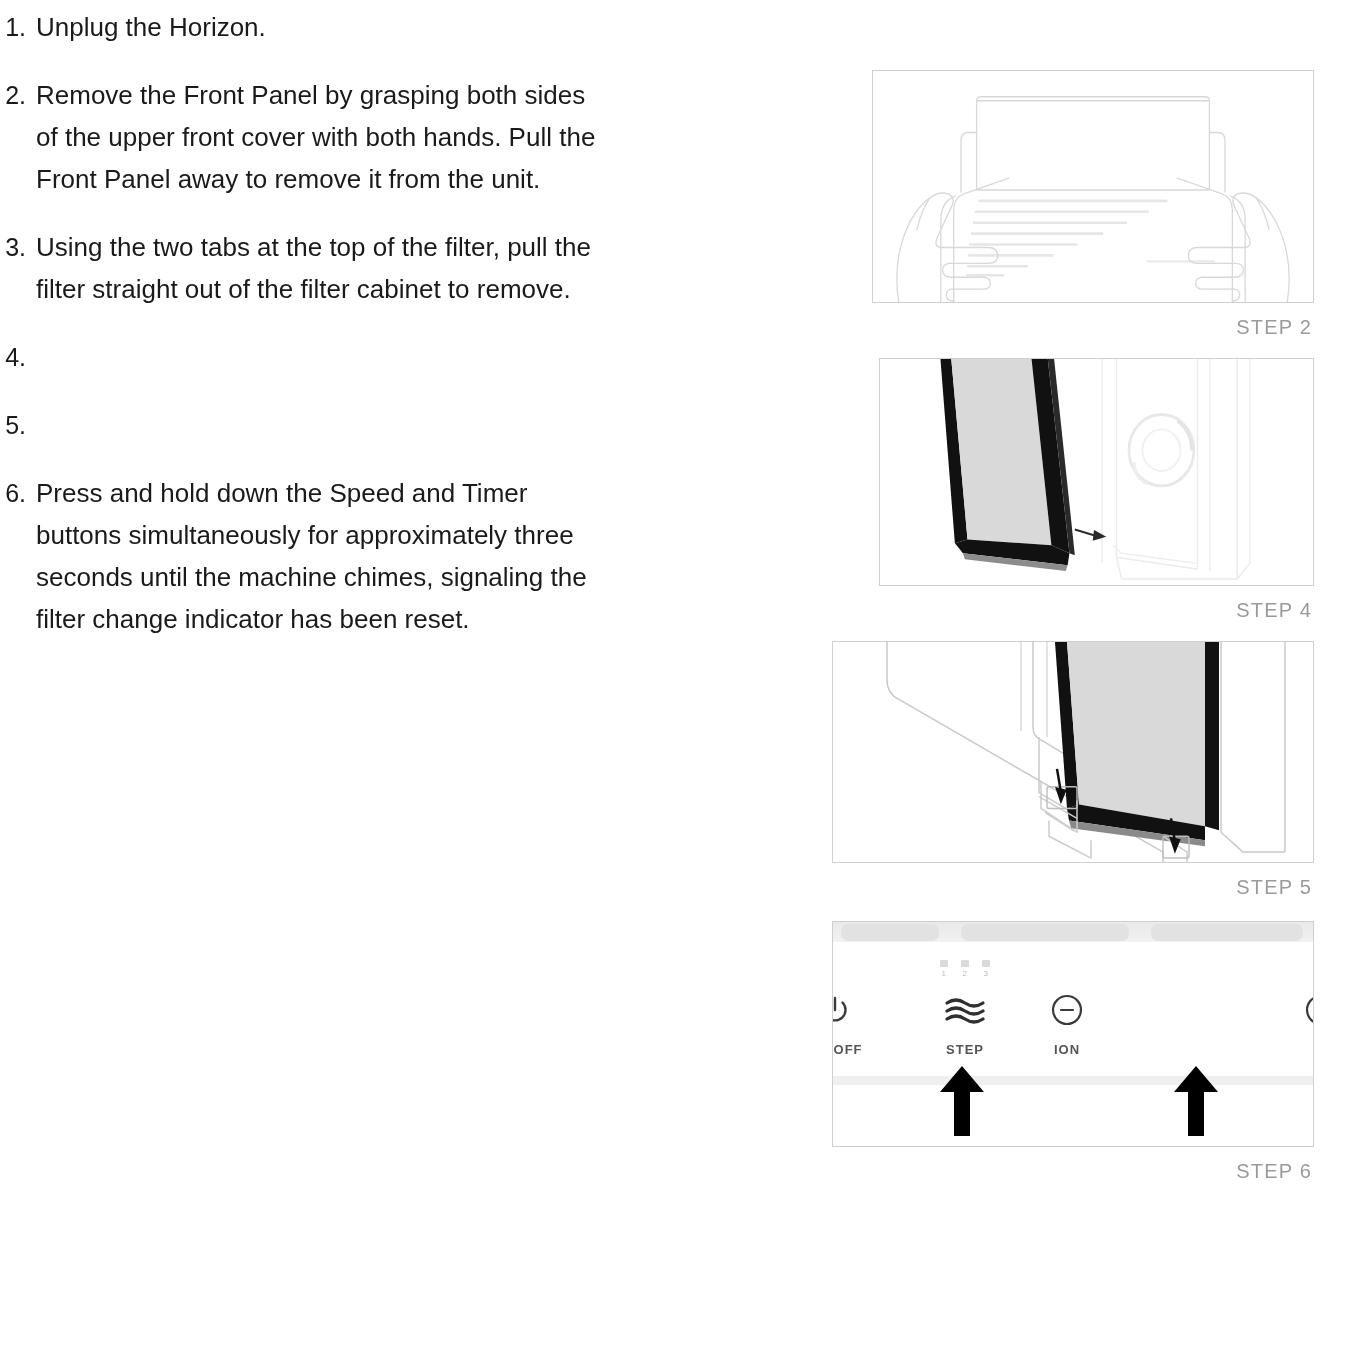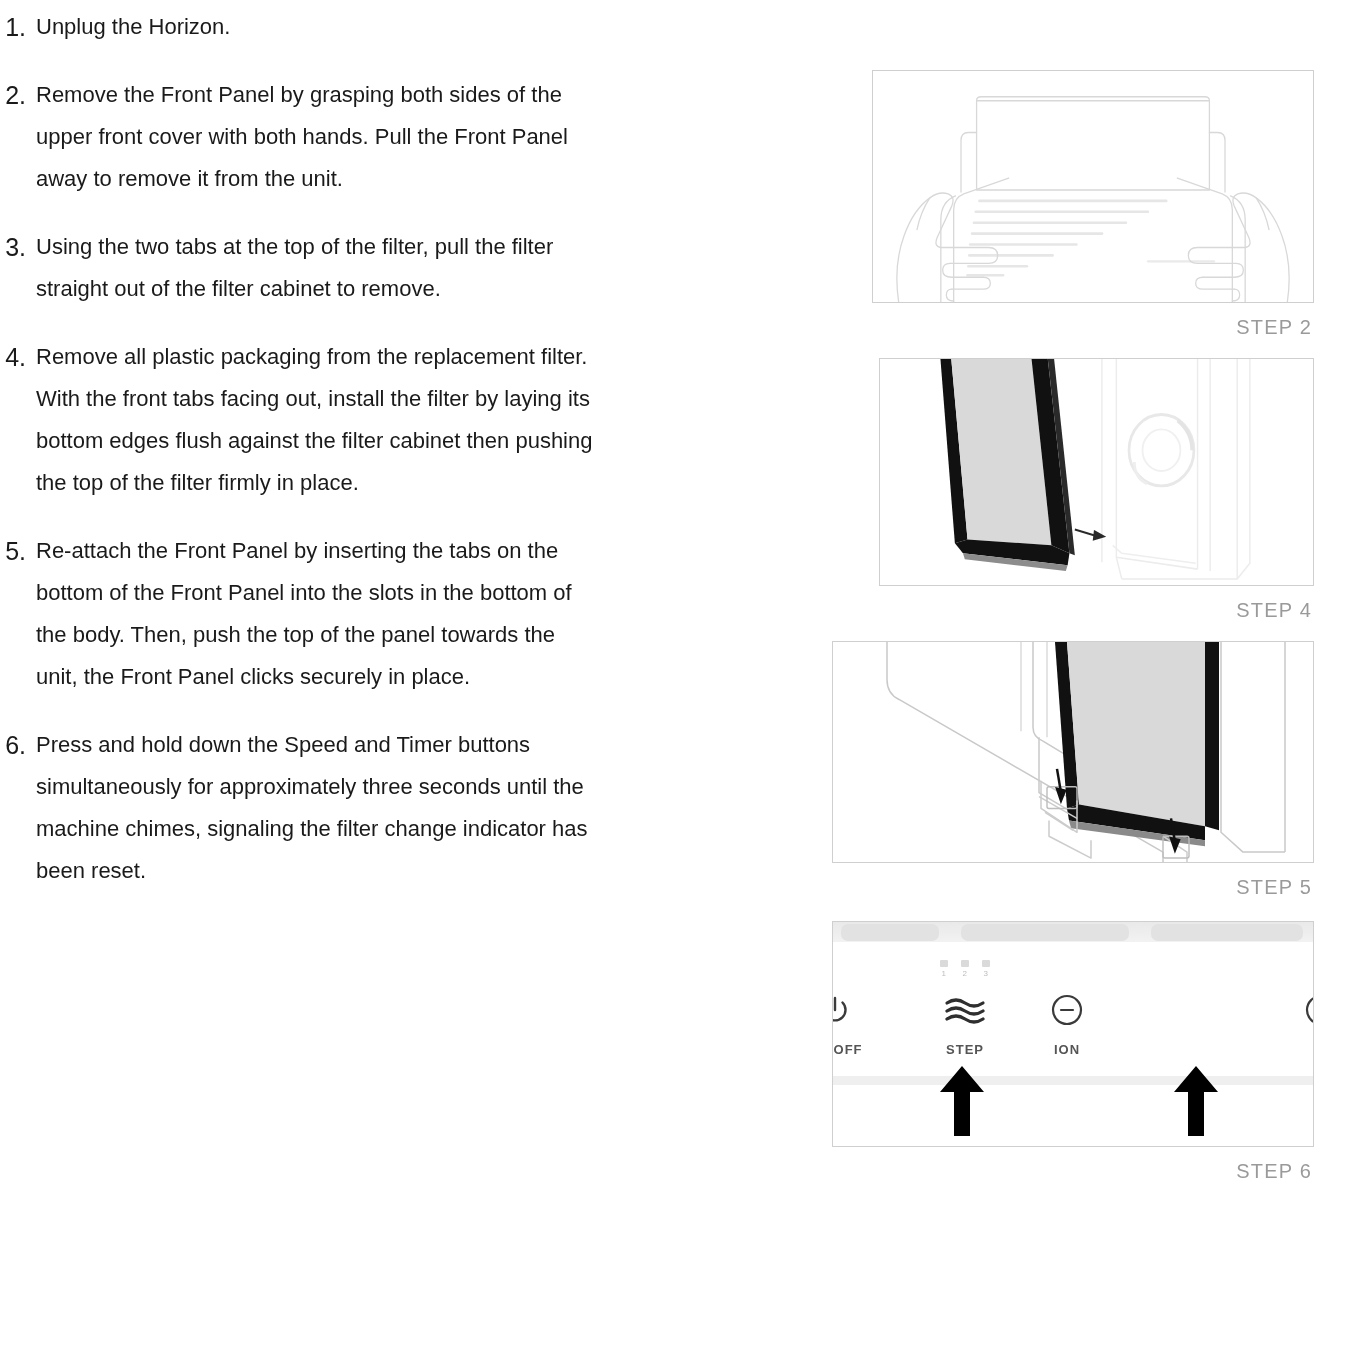--- a/index.html
+++ b/index.html
@@ -36,21 +36,21 @@
     min-width: 36px;
     text-align: right;
     font-size: 25px;
     line-height: 42px;
     color: #1a1a1a;
     padding-right: 10px;
     box-sizing: border-box;
     font-weight: 400;
   }
   .step-text {
-    font-size: 22px;
+    font-size: 26px;
     line-height: 42px;
     color: #1a1a1a;
     max-width: 560px;
     font-weight: 400;
   }
 
   
   .figures {
     position: absolute;
     left: 832px;
@@ -158,25 +158,23 @@
   <div class="step-item">
     <div class="step-num">2.</div>
     <div class="step-text">Remove the Front Panel by grasping both sides of the upper front cover with both hands. Pull the Front Panel away to remove it from the unit.</div>
   </div>
   <div class="step-item">
     <div class="step-num">3.</div>
     <div class="step-text">Using the two tabs at the top of the filter, pull the filter straight out of the filter cabinet to remove.</div>
   </div>
   <div class="step-item">
     <div class="step-num">4.</div>
-    <div class="step-text">Remove all plastic packaging from the replacement filter. With the front tabs facing out, install the filter by laying its bottom edges flush against the filter cabinet then pushing the top of the filter firmly in place.</div>
   </div>
   <div class="step-item">
     <div class="step-num">5.</div>
-    <div class="step-text">Re-attach the Front Panel by inserting the tabs on the bottom of the Front Panel into the slots in the bottom of the body. Then, push the top of the panel towards the unit, the Front Panel clicks securely in place.</div>
   </div>
   <div class="step-item">
     <div class="step-num">6.</div>
     <div class="step-text">Press and hold down the Speed and Timer buttons simultaneously for approximately three seconds until the machine chimes, signaling the filter change indicator has been reset.</div>
   </div>
 </div>
 
 <div class="figures">
 
   <div class="figure-block" style="margin-top:70px;padding-left:40px;">

